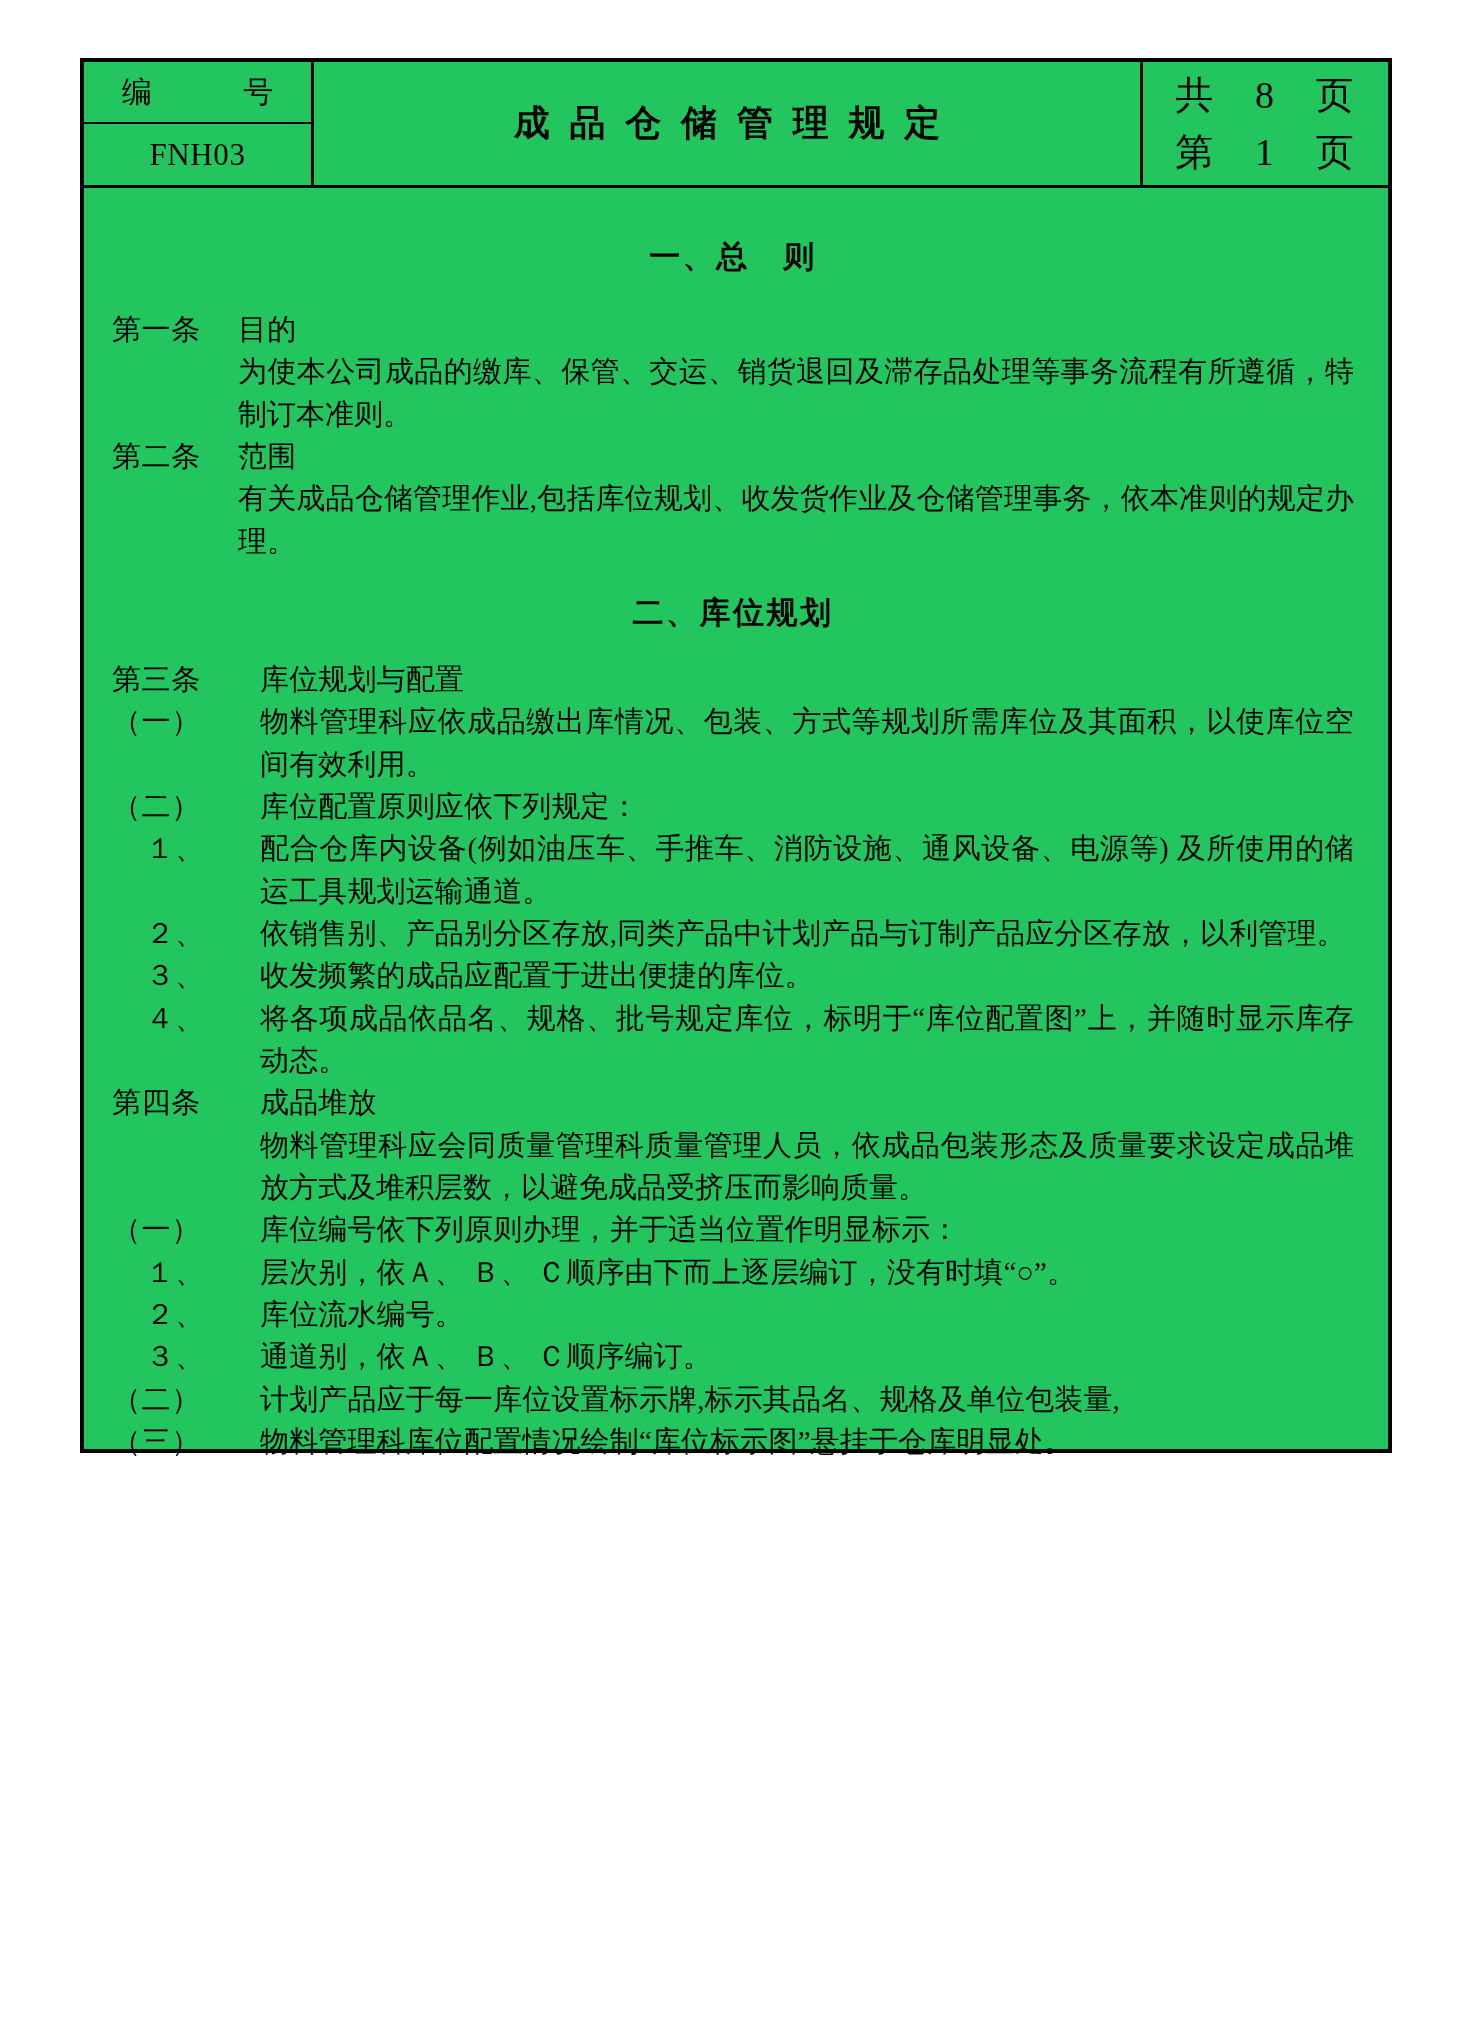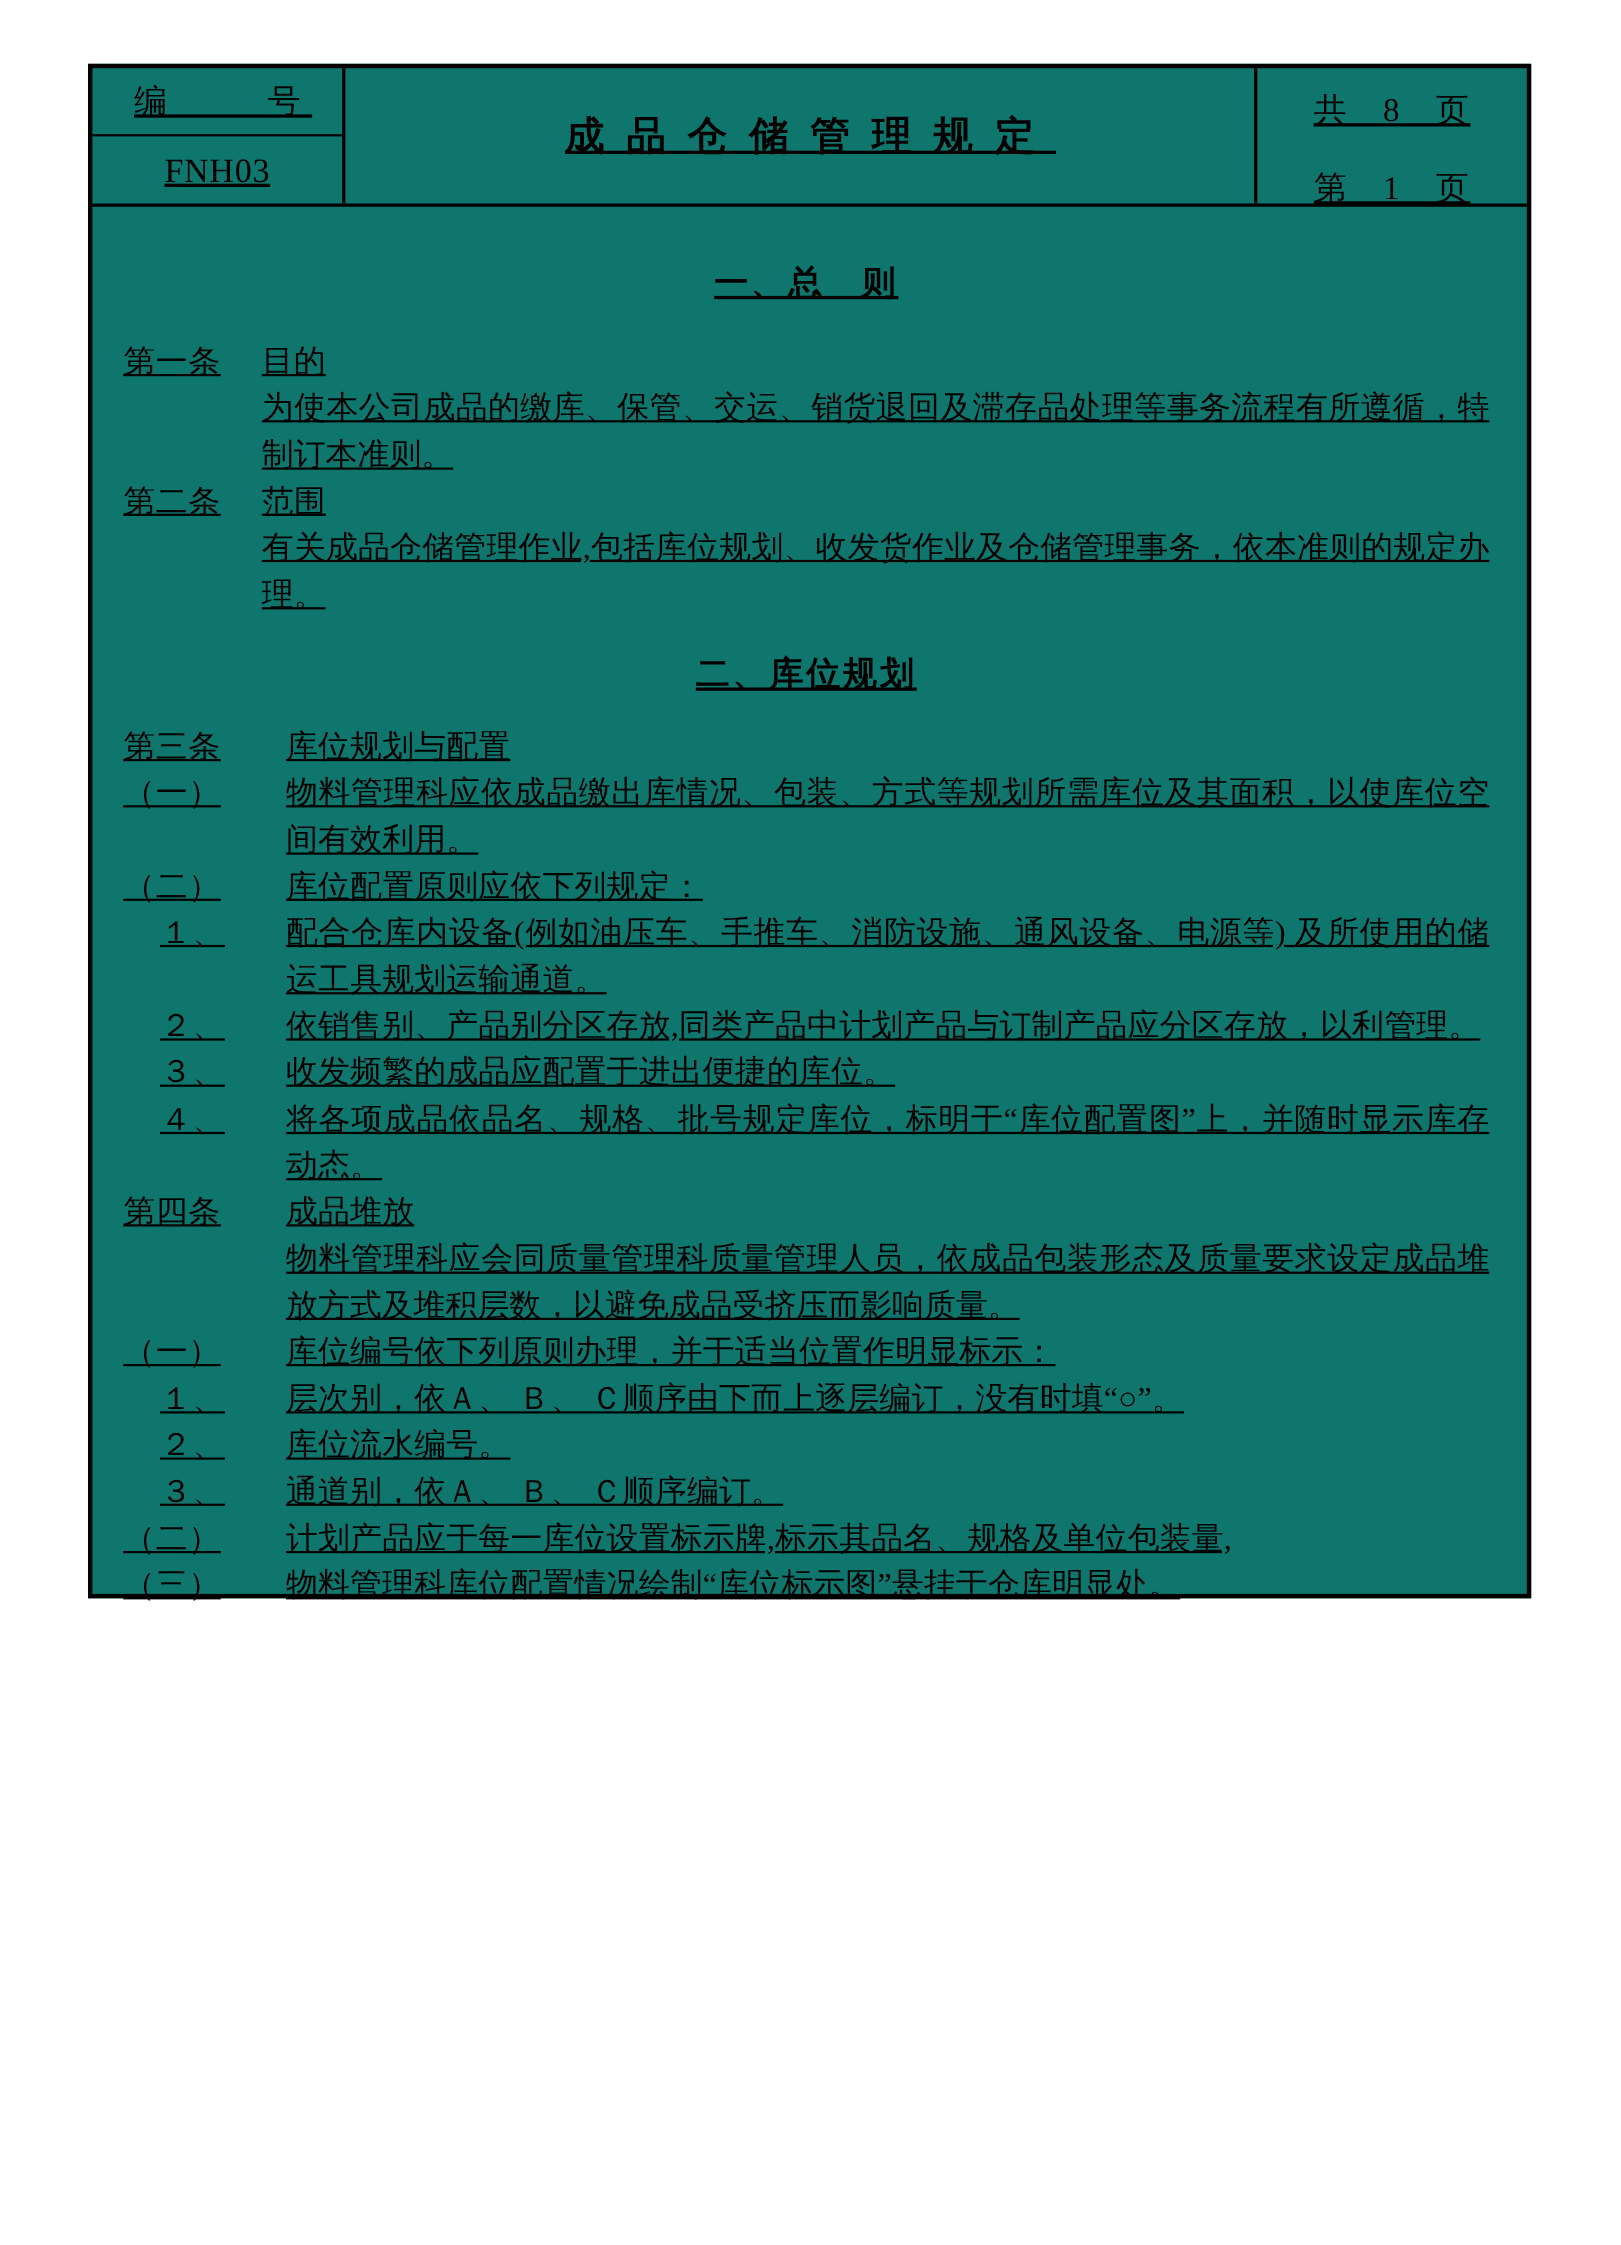--- a/index.html
+++ b/index.html
@@ -17,22 +17,21 @@
   }
 
   .page {
     position: absolute;
     left: 80px;
     top: 58px;
     width: 1312px;
     height: 1395px;
     border: 4px solid #000;
     box-sizing: border-box;
-    background: #0f766e;
-    text-decoration: underline;
+    background: #22c55e;
   }
 
   
   .header {
     display: flex;
     width: 100%;
     height: 126px;
     border-bottom: 3px solid #000;
     box-sizing: border-box;
   }
@@ -79,24 +78,23 @@
     width: 245px;
     flex: 0 0 245px;
     display: flex;
     flex-direction: column;
     align-items: center;
     justify-content: center;
     box-sizing: border-box;
     gap: 6px;
   }
   .hdr-pages-row {
-    font-size: 30px;
+    font-size: 38px;
     letter-spacing: 0.05em;
     white-space: pre;
-    margin-top: 24px;
   }
 
   
   .body {
     padding: 16px 34px 0 28px;
     box-sizing: border-box;
   }
 
   .section-head {
     text-align: center;

